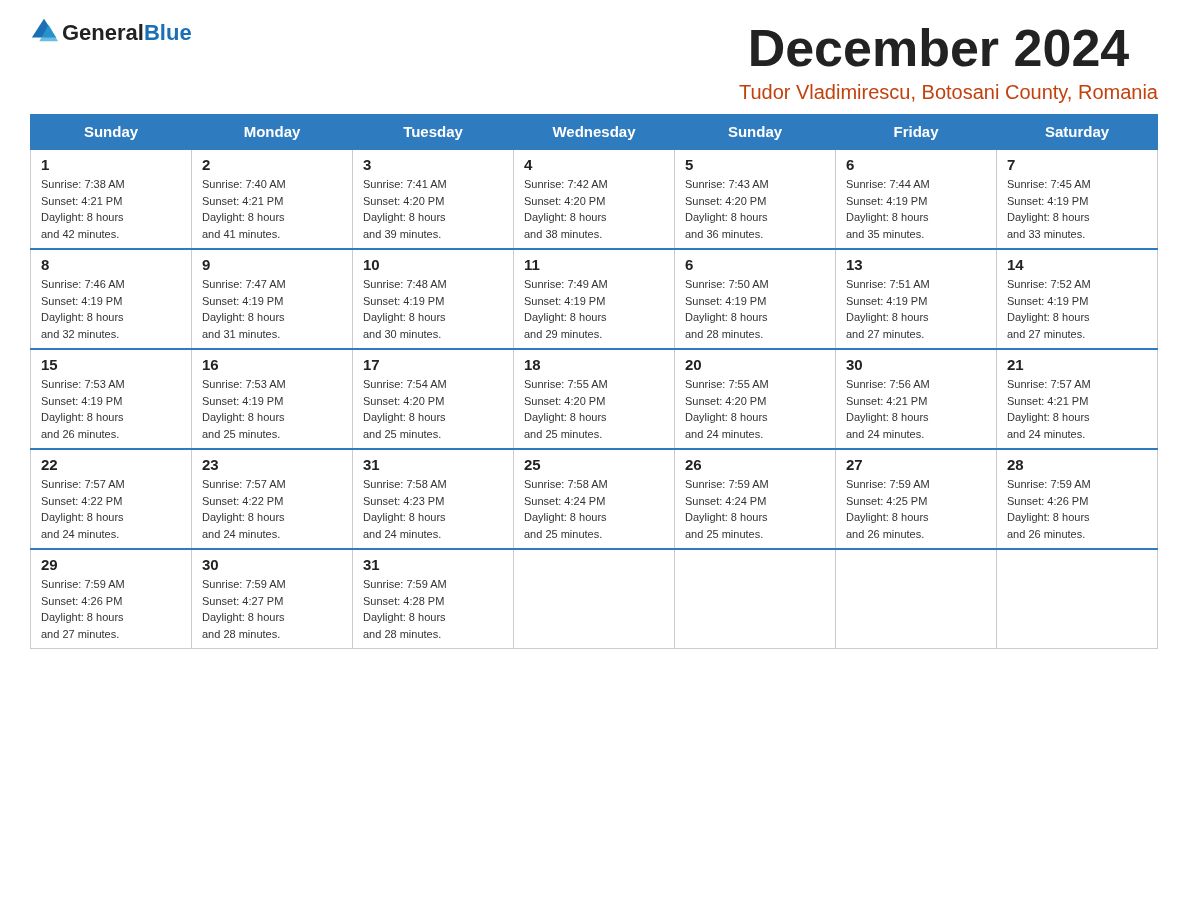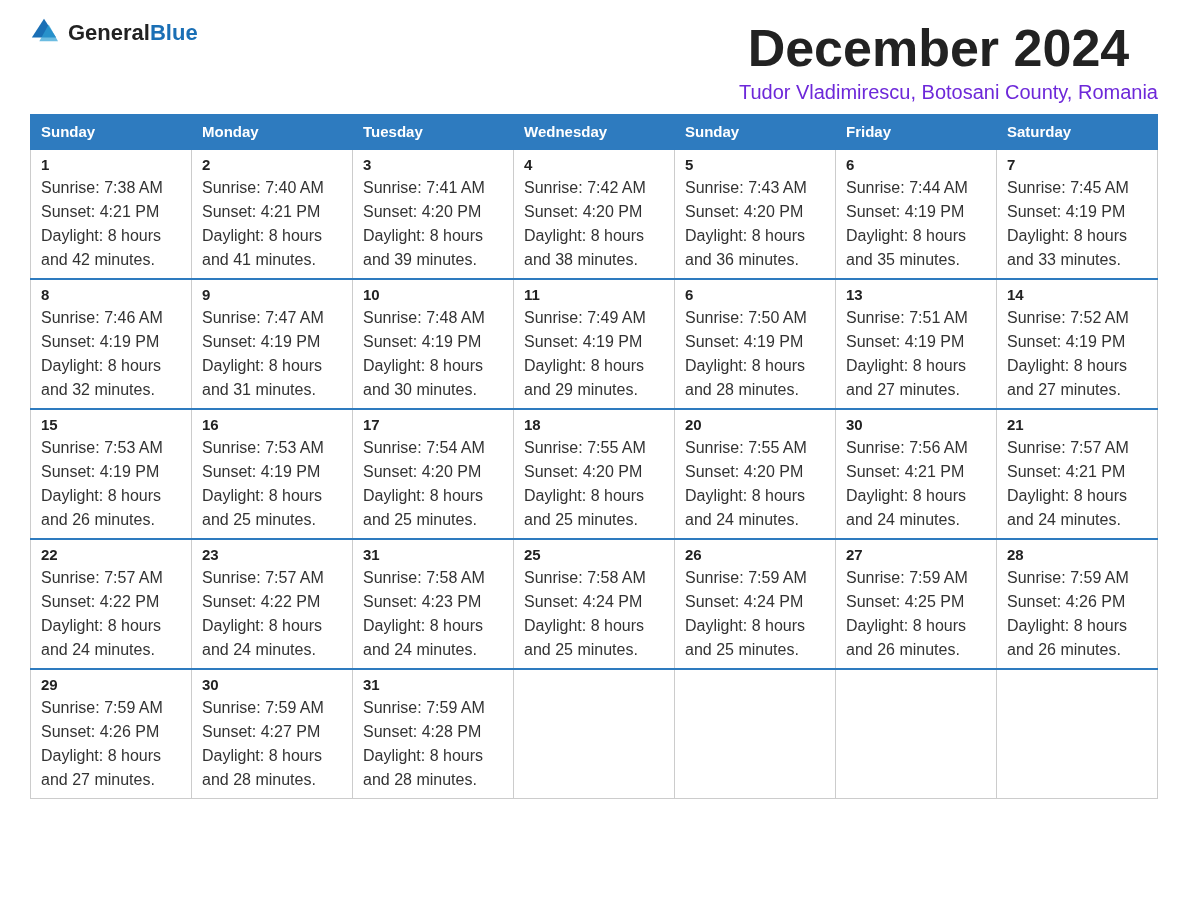--- a/index.html
+++ b/index.html
@@ -12,21 +12,21 @@
     }
     .header {
       display: flex;
       justify-content: space-between;
       align-items: flex-start;
       margin-bottom: 10px;
     }
     .logo {
       display: flex;
       align-items: center;
-      gap: 10px;
+      gap: 4px;
     }
     .logo-text-general {
       font-size: 22px;
       font-weight: bold;
       color: #222;
     }
     .logo-text-blue {
       font-size: 22px;
       font-weight: bold;
       color: #1a6fb5;
@@ -40,54 +40,54 @@
       text-align: center;
     }
     .month-title {
       font-size: 52px;
       font-weight: bold;
       color: #222;
       line-height: 1.1;
     }
     .location-subtitle {
       font-size: 20px;
-      color: #6d28d9;
+      color: #c2410c;
       margin-top: 4px;
       margin-left: 20px;
     }
     .calendar-table {
       width: 100%;
       border-collapse: collapse;
       margin-top: 8px;
     }
     .calendar-table th {
       background-color: #2e7bbf;
       color: #fff;
       font-size: 15px;
       font-weight: bold;
       padding: 8px 10px;
-      text-align: left;
+      text-align: center;
       border: 1px solid #2e7bbf;
     }
     .calendar-table td {
       border: 1px solid #ccc;
       vertical-align: top;
       padding: 6px 10px;
       width: calc(100% / 7);
       min-height: 100px;
     }
     .day-number {
       font-size: 15px;
       font-weight: bold;
       color: #222;
       display: block;
       margin-bottom: 3px;
     }
     .day-info {
-      font-size: 16px;
+      font-size: 11px;
       color: #333;
       line-height: 1.5;
     }
     .empty-cell {
       background: #fff;
     }
     .week-row td {
       border-top: 2px solid #2e7bbf;
     }
   </style>

